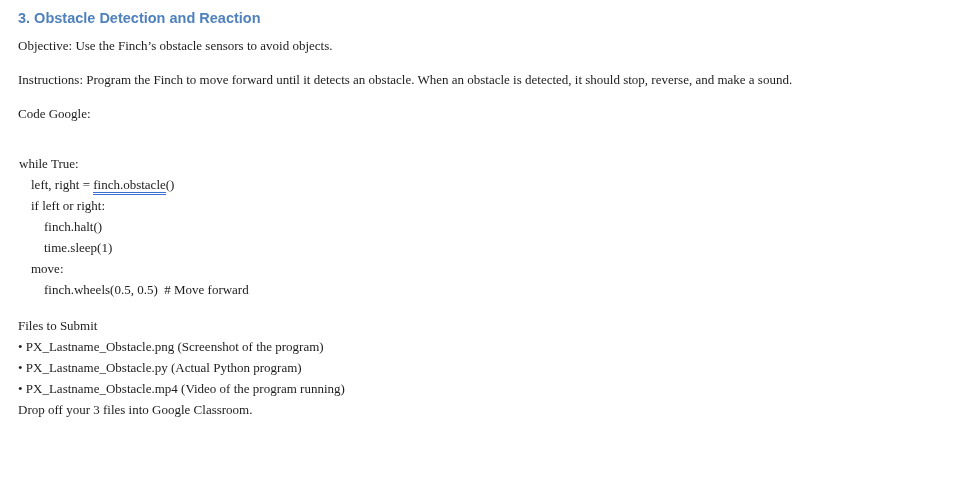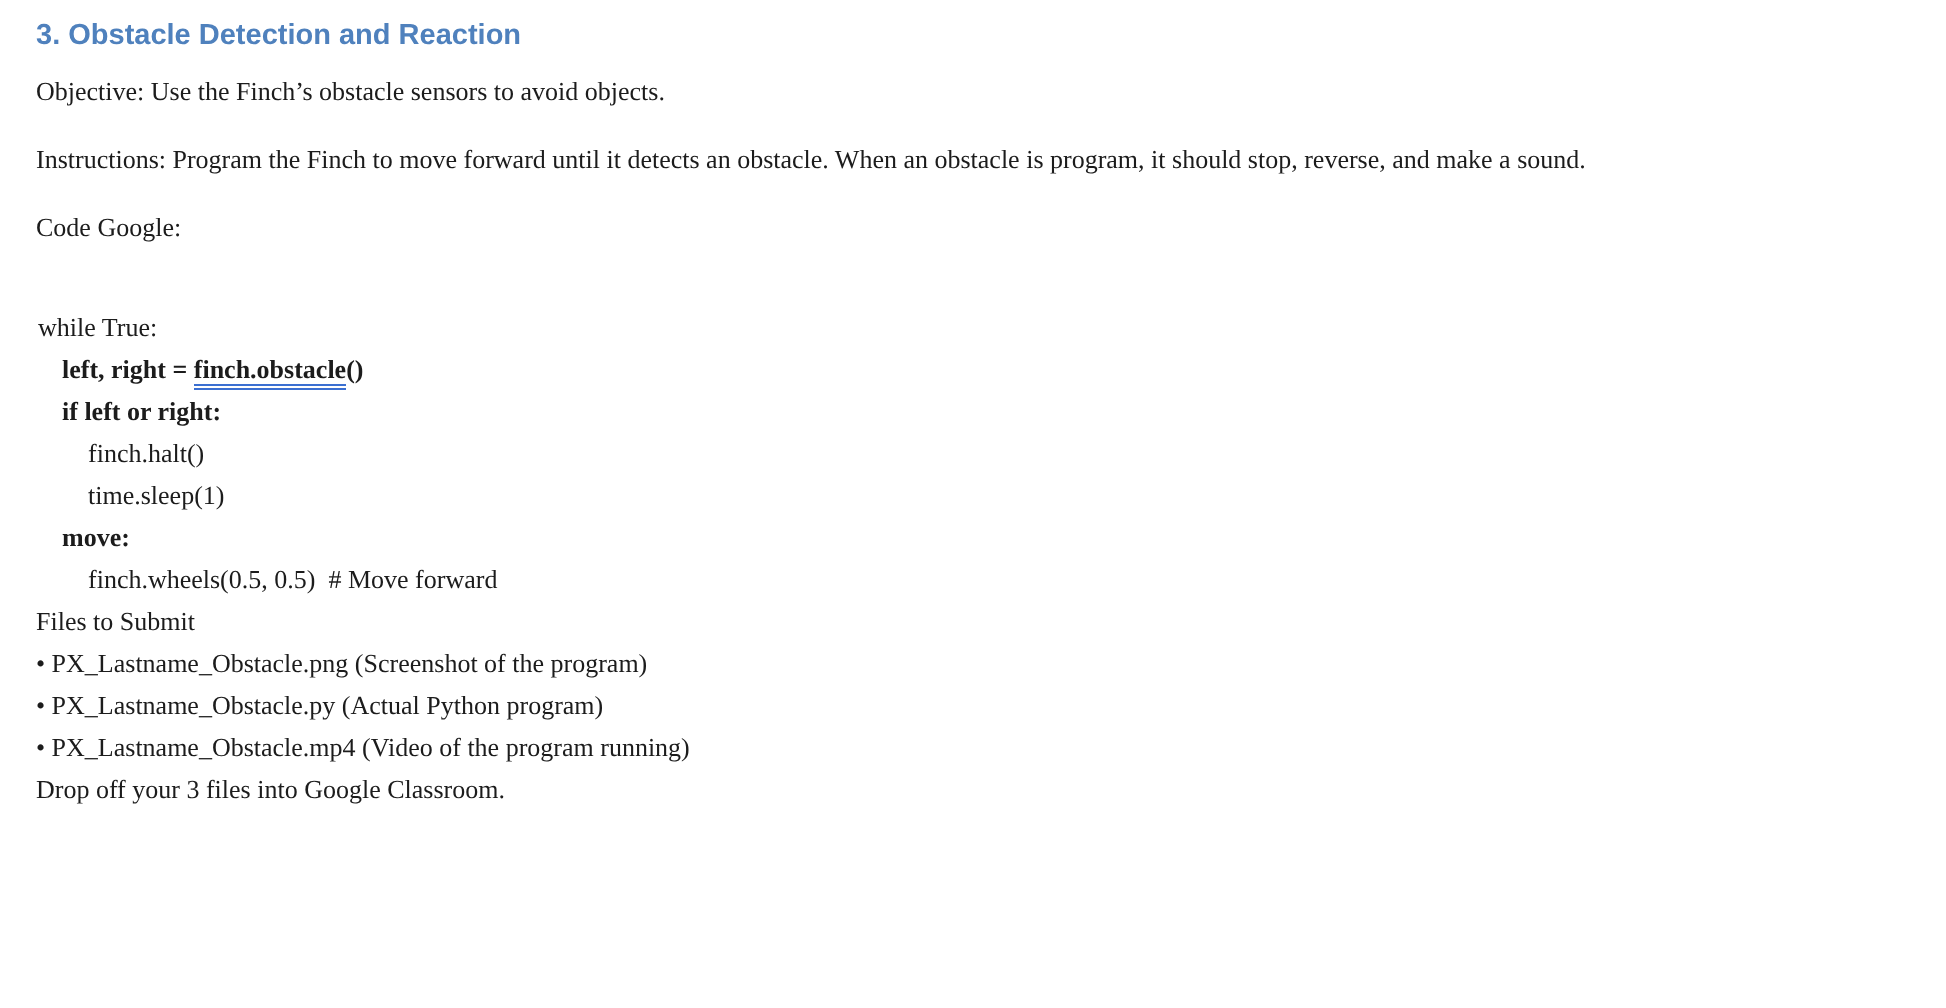--- a/index.html
+++ b/index.html
@@ -32,43 +32,44 @@
     white-space: nowrap;
   }
   .code-block {
     margin-top: 31px;
   }
   .code-line {
     line-height: 21px;
     white-space: pre;
   }
   .ind-0 { padding-left: 1px; }
-  .ind-1 { padding-left: 13px; font-weight: bold; }
+  .ind-1 { padding-left: 13px; }
   .ind-2 { padding-left: 26px; }
   .grammar-mark {
     border-bottom: 3px double #3b6fd1;
     padding-bottom: 0px;
   }
   .files-block {
+    margin-top: 15px;
   }
   .files-line {
     line-height: 21px;
     white-space: nowrap;
   }
 </style>
 </head>
 <body>
 
 <div class="doc">
 
   <div class="heading">3. Obstacle Detection and Reaction</div>
 
   <div class="para">Objective: Use the Finch’s obstacle sensors to avoid objects.</div>
 
-  <div class="para">Instructions: Program the Finch to move forward until it detects an obstacle. When an obstacle is program, it should stop, reverse, and make a sound.</div>
+  <div class="para">Instructions: Program the Finch to move forward until it detects an obstacle. When an obstacle is detected, it should stop, reverse, and make a sound.</div>
 
   <div class="para">Code Google:</div>
 
   <div class="code-block">
     <div class="code-line ind-0"><span>while True:</span></div>
     <div class="code-line ind-1"><span>left, right = </span><span class="grammar-mark">finch.obstacle</span><span>()</span></div>
     <div class="code-line ind-1"><span>if left or right:</span></div>
     <div class="code-line ind-2"><span>finch.halt()</span></div>
     <div class="code-line ind-2"><span>time.sleep(1)</span></div>
     <div class="code-line ind-1"><span>move:</span></div>

